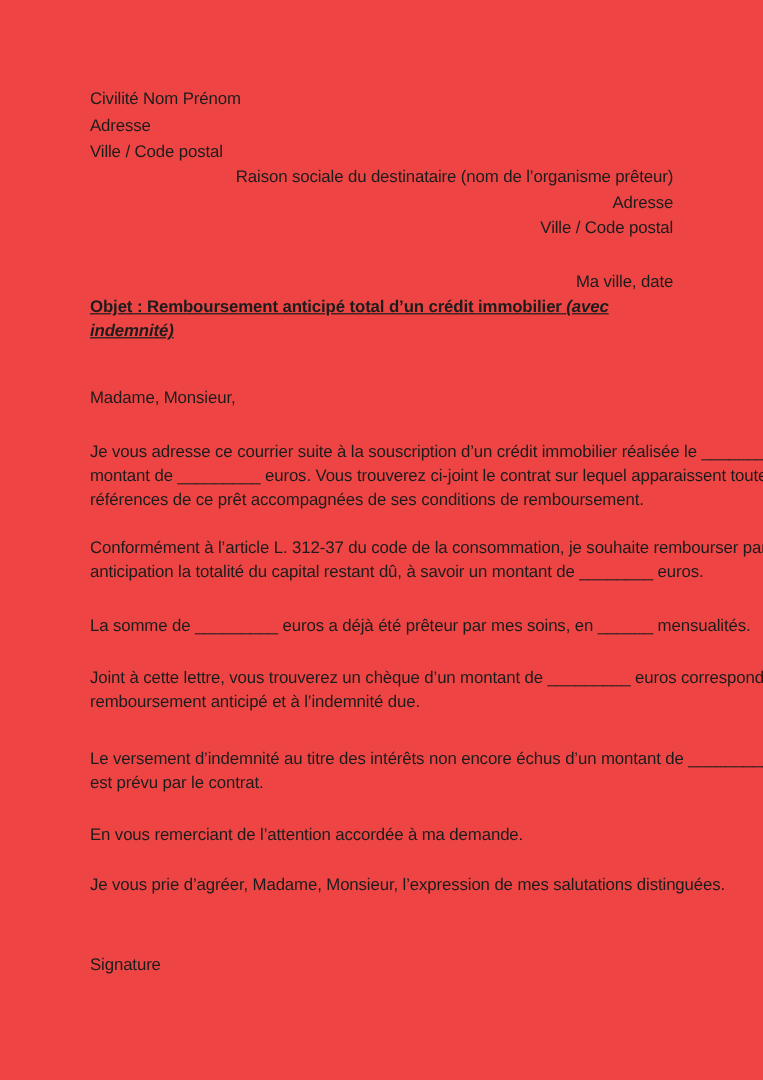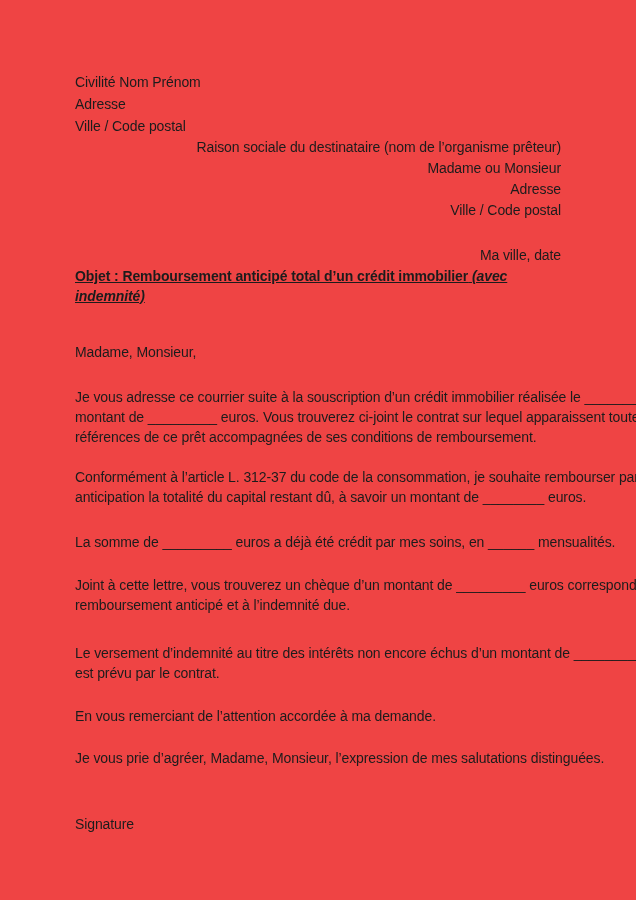--- a/index.html
+++ b/index.html
@@ -71,37 +71,36 @@
 <div class="page">
 
   <div class="sender-block">
     <div>Civilité Nom Prénom</div>
     <div>Adresse</div>
     <div>Ville / Code postal</div>
   </div>
 
   <div class="recipient-block">
     <div>Raison sociale du destinataire (nom de l’organisme prêteur)</div>
-    <div>Madame ou Monsieur</div>
     <div>Adresse</div>
     <div>Ville / Code postal</div>
   </div>
 
   <div class="date-line">Ma ville, date</div>
 
   <div class="subject-line"><span>Objet : Remboursement anticipé total d’un crédit immobilier</span> <span class="emphasis">(avec indemnité)</span></div>
 
   <div class="salutation">Madame, Monsieur,</div>
 
   <div class="para p1">Je vous adresse ce courrier suite à la souscription d’un crédit immobilier réalisée le _________ d’un
 montant de _________ euros. Vous trouverez ci-joint le contrat sur lequel apparaissent toutes les
 références de ce prêt accompagnées de ses conditions de remboursement.</div>
   <div class="para p2">Conformément à l’article L. 312-37 du code de la consommation, je souhaite rembourser par
 anticipation la totalité du capital restant dû, à savoir un montant de ________ euros.</div>
-  <div class="para p3">La somme de _________ euros a déjà été crédit par mes soins, en ______ mensualités.</div>
+  <div class="para p3">La somme de _________ euros a déjà été prêteur par mes soins, en ______ mensualités.</div>
   <div class="para p5">Joint à cette lettre, vous trouverez un chèque d’un montant de _________ euros correspondant au
 remboursement anticipé et à l’indemnité due.</div>
   <div class="para p4">Le versement d’indemnité au titre des intérêts non encore échus d’un montant de _________ euros
 est prévu par le contrat.</div>
 
   <div class="closing-1">En vous remerciant de l’attention accordée à ma demande.</div>
   <div class="closing-2">Je vous prie d’agréer, Madame, Monsieur, l’expression de mes salutations distinguées.</div>
 
   <div class="signature">Signature</div>
 

